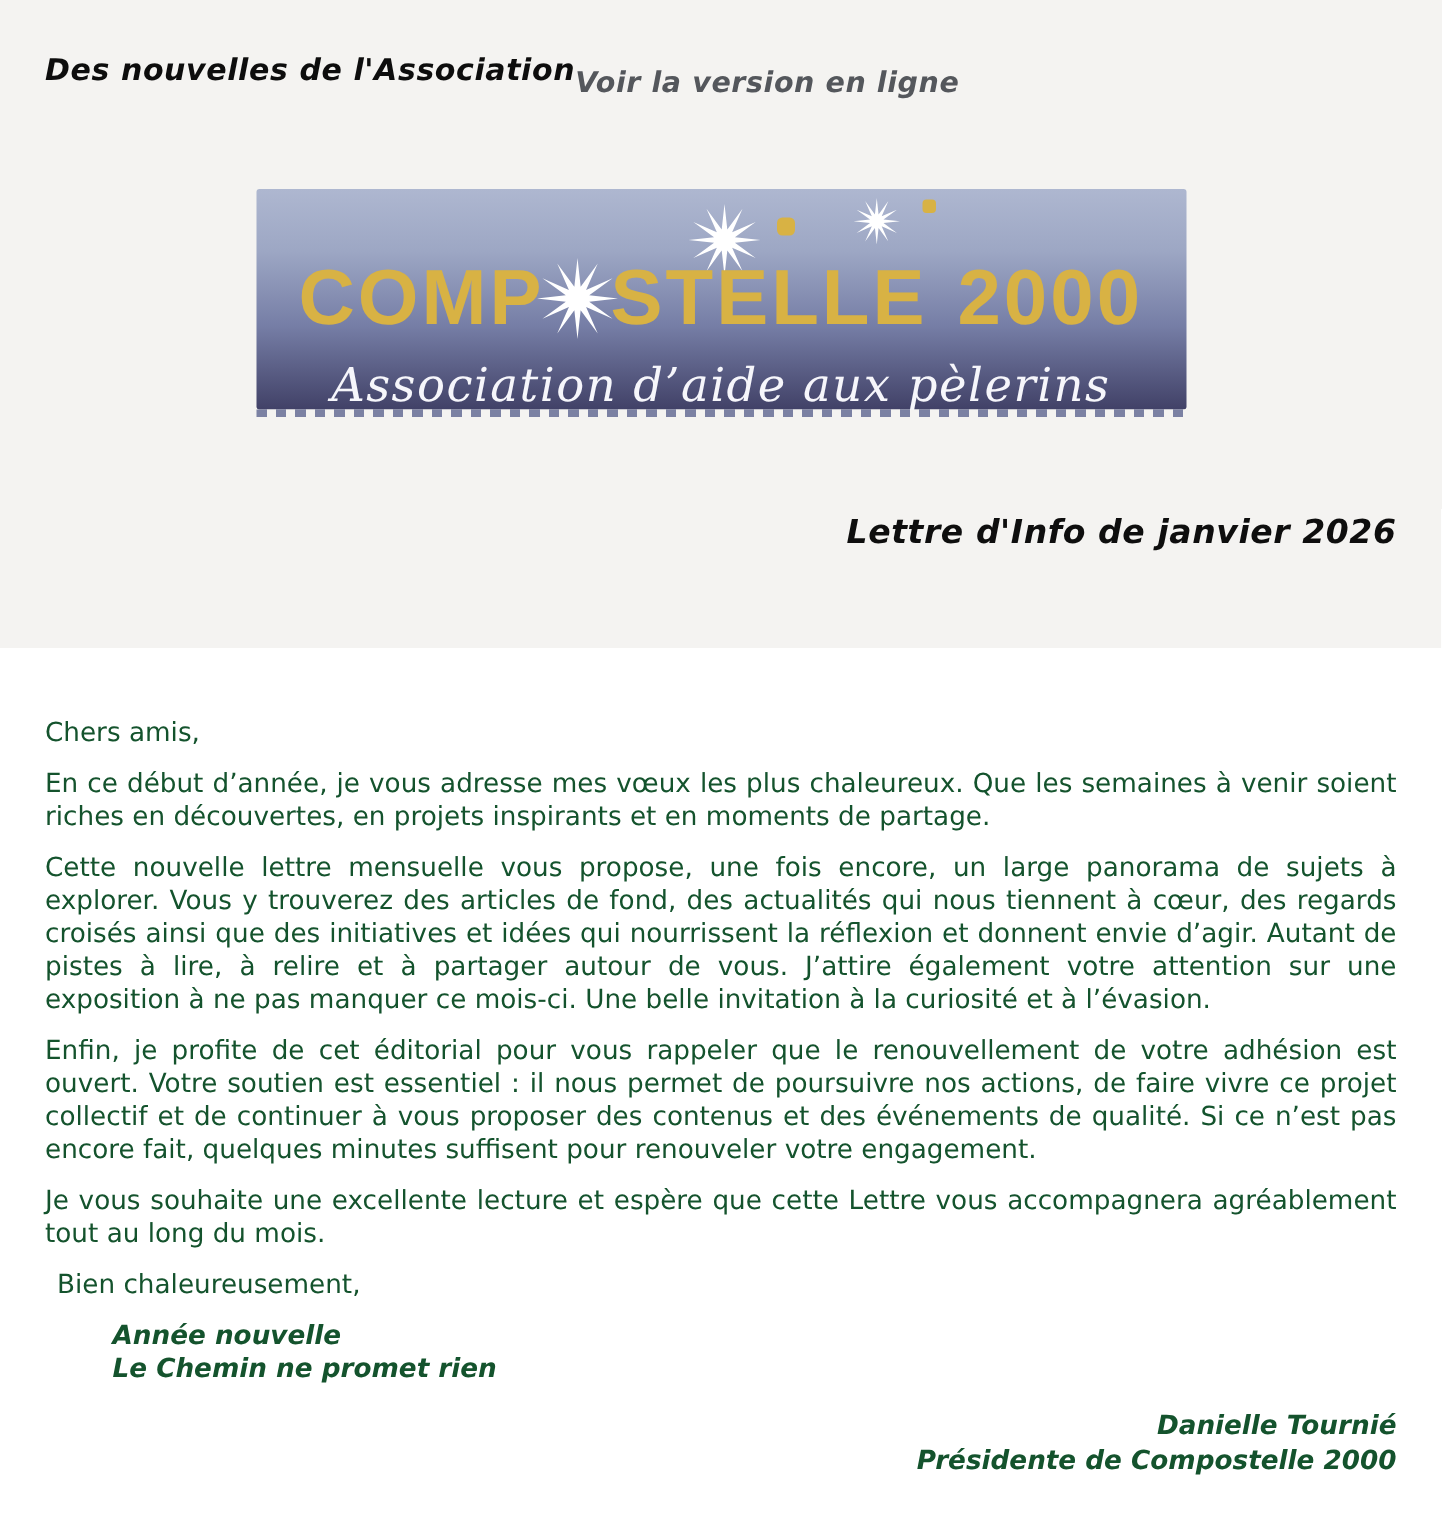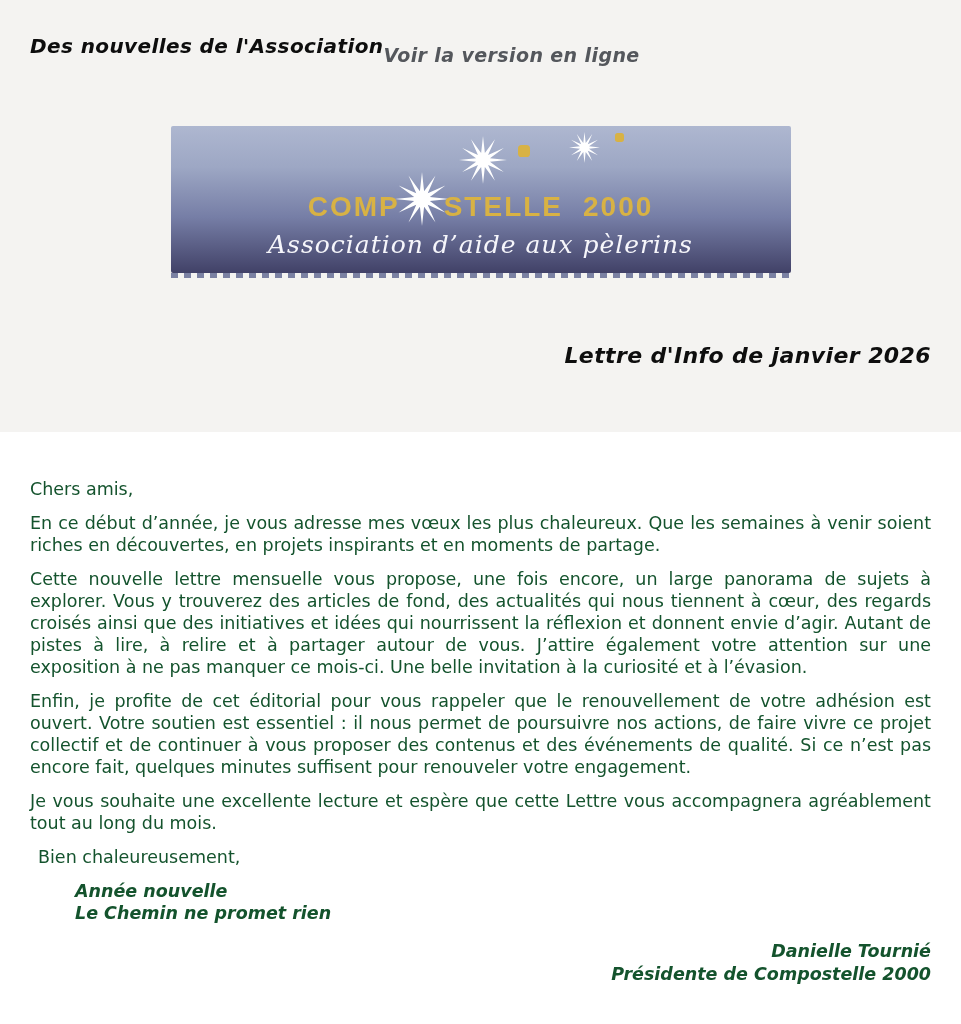--- a/index.html
+++ b/index.html
@@ -48,21 +48,21 @@
     margin:60px auto 0;
     background:linear-gradient(180deg,#aeb7d0 0%, #9da7c4 28%, #767ea6 62%, #414167 100%);
     border-radius:2px;
   }
   .logo-title {
     position:relative;
     text-align:center;
     padding-top:46px;
     font-family:"Liberation Sans", sans-serif;
     font-weight:bold;
-    font-size:28px;
+    font-size:52px;
     line-height:44px;
     letter-spacing:2px;
     color:#d8b244;
     white-space:nowrap;
   }
   .logo-year { margin-left:20px; }
   .star-o {
     display:inline-block;
     width:54px; height:54px;
     vertical-align:-10px;
@@ -74,24 +74,24 @@
   .gold-dot {
     position:absolute;
     background:#d8b244;
     border-radius:30%;
   }
   .gold-dot-1 { left:347px; top:19px; width:12px; height:12px; }
   .gold-dot-2 { left:444px; top:7px; width:9px; height:9px; }
   .logo-subtitle {
     position:relative;
     text-align:center;
-    margin-top:1px;
+    margin-top:13px;
     font-family:"DejaVu Serif", serif;
     font-style:italic;
-    font-size:25px;
+    font-size:31px;
     letter-spacing:1px;
     color:#f6f6fb;
   }
   .perforation {
     position:absolute;
     left:0; right:0; bottom:-5px;
     height:5px;
     background:repeating-linear-gradient(90deg,#7b81a3 0 7px, #f4f3f1 7px 13px);
   }
 

